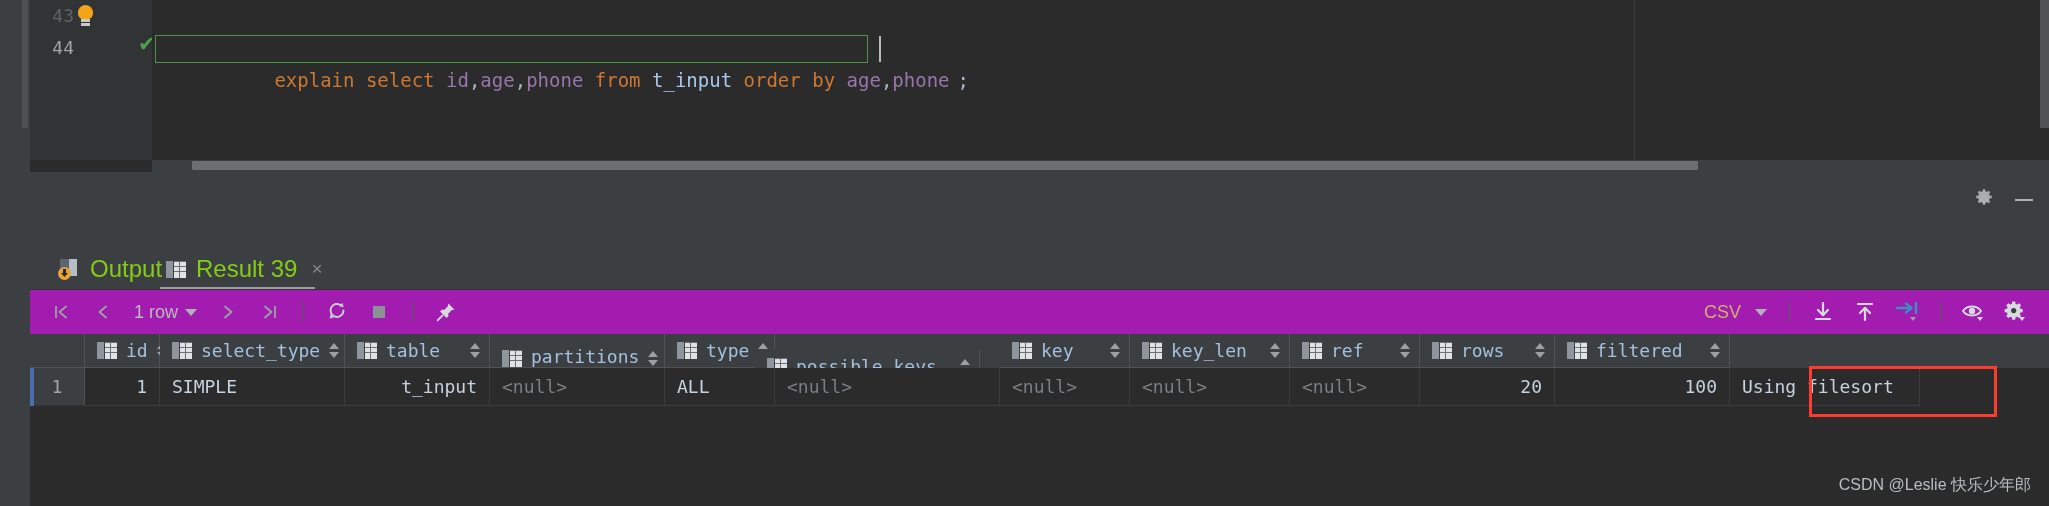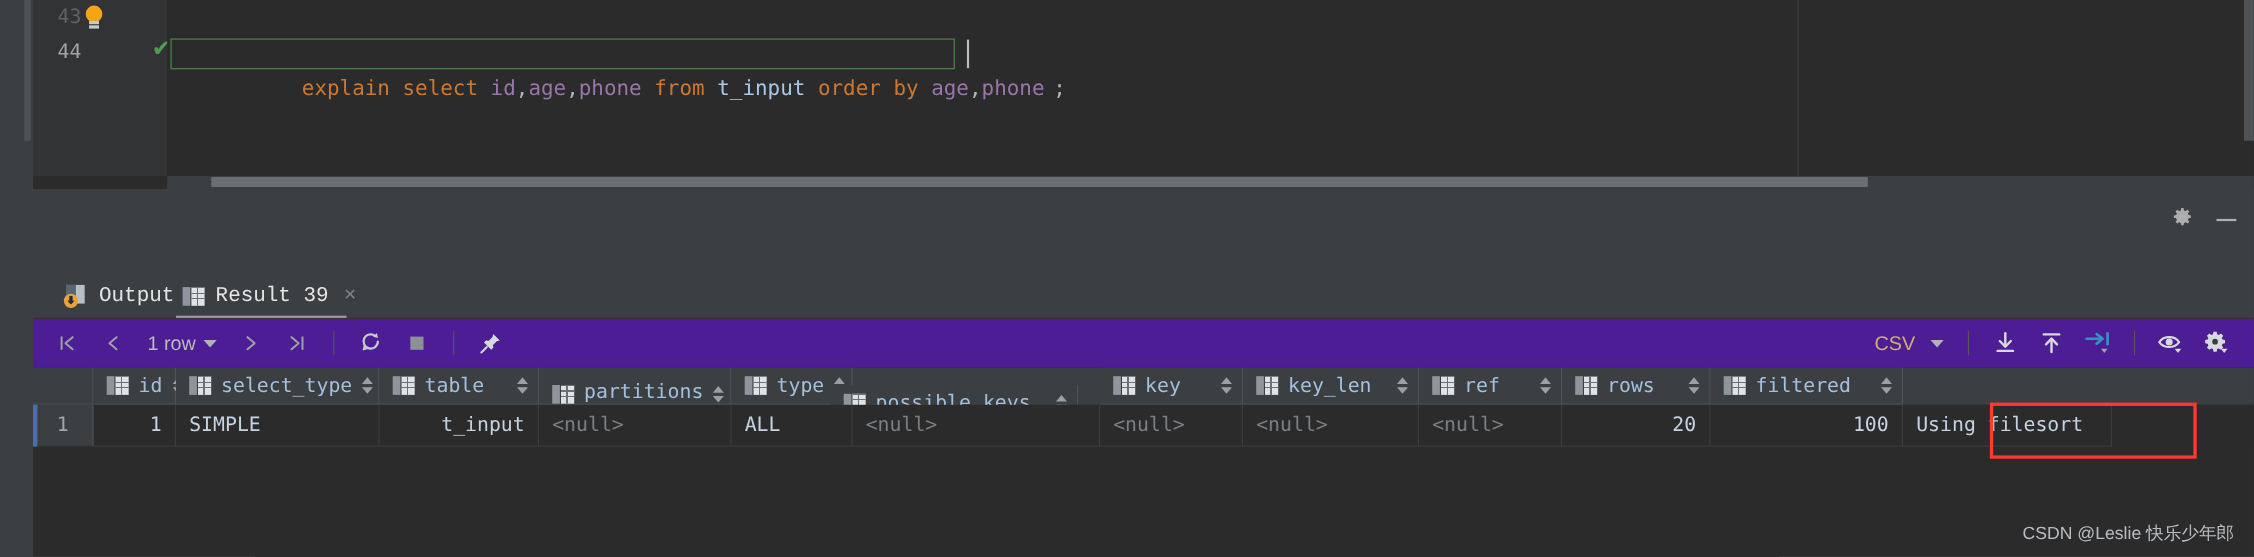--- a/index.html
+++ b/index.html
@@ -67,21 +67,21 @@
   .icon-btn { width: 22px; height: 22px; position: relative; cursor: default; }
   .gear-svg, .eye-svg { display: block; }
   .minimize { width: 22px; height: 22px; position: relative; }
   .minimize::after { content: ""; position: absolute; left: 2px; top: 11px; width: 18px; height: 2px; background: #afb1b3; }
 
   
   .tabstrip { position: absolute; left: 0; top: 248px; width: 2049px; height: 42px; background: #3c3f41; }
   .tab { position: absolute; top: 0; height: 42px; display: flex; align-items: center; gap: 10px; padding: 0 8px; }
   .tab-output { left: 50px; }
   .tab-result { left: 158px; }
-  .tab-label { color: #e5e5e5; font-size: 19px; font-family: Liberation Mono, monospace; }
+  .tab-label { color: #84cc16; font-size: 24px; font-family: Liberation Sans, sans-serif; }
   .tab-underline { position: absolute; left: 160px; top: 39px; width: 155px; height: 3px; background: #9a9da1; }
   .tab-close { color: #82868a; font-size: 19px; margin-left: 4px; }
   .tabstrip-sep { position: absolute; left: 30px; top: 289px; width: 2019px; height: 1px; background: #323232; }
 
   
   .out-icon { position: relative; width: 22px; height: 22px; }
   .out-icon .sheet { position: absolute; left: 2px; top: 1px; width: 17px; height: 17px; background: #b6bdc4; }
   .out-icon .shade { position: absolute; left: 2px; top: 1px; width: 9px; height: 17px; background: #5b6570; }
   .out-icon .dot { position: absolute; left: 0px; top: 9px; width: 13px; height: 13px; border-radius: 50%; background: #e8a33d; }
   .out-icon .dot::after { content:""; position:absolute; left:5px; top:2px; width:3px; height:6px; background:#2b2b2b; }
@@ -93,21 +93,21 @@
   .grid-ico .gl { position: absolute; left: 0; top: 0; width: 7px; height: 17px; background: #8e959c; }
   .grid-ico .gr { position: absolute; left: 8px; top: 0; width: 12px; height: 17px; background: #ffffff;
      background-image:
        linear-gradient(to bottom, #6a7075 0 1px, transparent 1px calc(100% - 0px)),
        linear-gradient(to bottom, transparent 0 5px, #6a7075 5px 6px, transparent 6px),
        linear-gradient(to bottom, transparent 0 10px, #6a7075 10px 11px, transparent 11px),
        linear-gradient(to right, transparent 0 5px, #6a7075 5px 6px, transparent 6px);
      background-color: #dfe3e6; }
 
   
-  .rtoolbar { position: absolute; left: 30px; top: 290px; width: 2019px; height: 44px; background: #4c1d95; }
+  .rtoolbar { position: absolute; left: 30px; top: 290px; width: 2019px; height: 44px; background: #a21caf; }
   .tb-left { position: absolute; left: 10px; top: 0; height: 44px; display: flex; align-items: center; gap: 0; }
   .tb-right { position: absolute; right: 12px; top: 0; height: 44px; display: flex; align-items: center; gap: 0; }
   .tbi { width: 42px; height: 44px; display: flex; align-items: center; justify-content: center; color: #9ea2a6; }
   .tbi svg { display: block; }
   .rowcount { display: flex; align-items: center; gap: 7px; padding: 0 10px; color: #bbbbbb; font-size: 18px; }
   .chev { width: 0; height: 0; border-left: 6px solid transparent; border-right: 6px solid transparent; border-top: 7px solid #b0b3b6; }
   .tb-sep { width: 1px; height: 22px; background: #56595b; margin: 0 12px; }
   .csv-label { color: #d2b06a; font-size: 18px; padding-right: 7px; }
 
   

